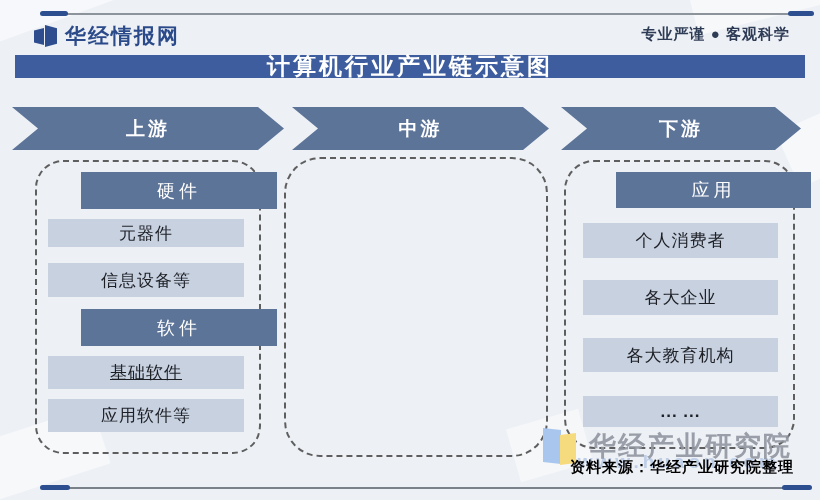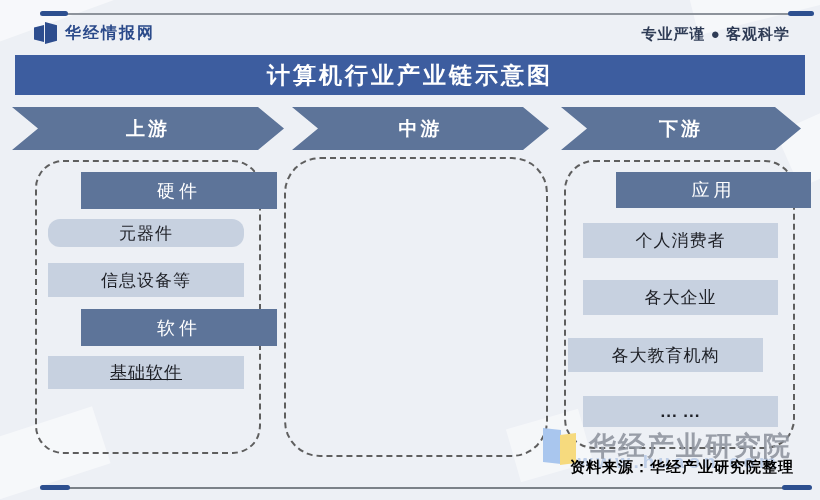--- a/index.html
+++ b/index.html
@@ -9,25 +9,25 @@
 
   
   .top-rule{position:absolute;left:42px;top:13px;width:748px;height:2px;background:#8d939b;}
   .rule-dash{position:absolute;height:5px;border-radius:3px;background:#2d4f8f;}
   .brand{position:absolute;left:34px;top:22px;display:flex;align-items:center;gap:7px;}
   .logo-book{position:relative;width:24px;height:22px;display:inline-block;}
   .lb-left{position:absolute;left:0;top:3px;width:10px;height:17px;background:#2d4d8e;
            clip-path:polygon(0 15%,100% 0,100% 100%,0 85%);}
   .lb-right{position:absolute;left:11px;top:0;width:12px;height:22px;background:#2d4d8e;
            clip-path:polygon(0 0,100% 15%,100% 85%,0 100%);}
-  .brand-name{font-size:16px;font-weight:700;color:#2b4a8a;letter-spacing:2px;}
+  .brand-name{font-size:21px;font-weight:700;color:#2b4a8a;letter-spacing:2px;}
   .slogan{position:absolute;right:30px;top:25px;font-size:15px;font-weight:600;color:#2e3b55;letter-spacing:1px;}
 
   
-  .title-bar{position:absolute;left:15px;top:55px;width:790px;height:40px;background:#3d5d9f;
+  .title-bar{position:absolute;left:15px;top:55px;width:790px;height:23px;background:#3d5d9f;
              display:flex;align-items:center;justify-content:center;}
   .title-text{color:#ffffff;font-size:23px;font-weight:700;letter-spacing:3px;}
 
   
   .arrow{position:absolute;top:107px;height:43px;background:#5d7499;display:flex;align-items:center;justify-content:center;
          clip-path:polygon(0 0,calc(100% - 26px) 0,100% 50%,calc(100% - 26px) 100%,0 100%,26px 50%);}
   .arrow span{color:#ffffff;font-size:19px;font-weight:700;letter-spacing:3px;}
   .arrow-up{left:12px;width:272px;justify-content:center;}
   .arrow-mid{left:292px;width:257px;}
   .arrow-down{left:561px;width:240px;font-family:Liberation Mono, monospace;}
@@ -84,32 +84,33 @@
   </div>
   <div class="arrow arrow-mid">
     <span>中游</span>
   </div>
   <div class="arrow arrow-down">
     <span>下游</span>
   </div>
 
   <div class="col col-up"></div>
   <div class="node node-dark" style="left:48px;top:172px;width:196px;height:37px;">硬件</div>
-  <div class="node node-light" style="left:48px;top:219px;width:196px;height:28px;border-radius:12px;">元器件</div>
+  <div class="node node-light" style="left:48px;top:219px;width:196px;height:28px;">元器件</div>
   <div class="node node-light" style="left:48px;top:263px;width:196px;height:34px;text-align:center;">信息设备等</div>
   <div class="node node-dark" style="left:48px;top:309px;width:196px;height:37px;">软件</div>
   <div class="node node-light" style="left:48px;top:356px;width:196px;height:33px;text-decoration:underline;">基础软件</div>
+  <div class="node node-light" style="left:48px;top:399px;width:196px;height:33px;">应用软件等</div>
 
   <div class="col col-mid"></div>
 
   <div class="col col-down"></div>
   <div class="node node-dark" style="left:583px;top:172px;width:195px;height:36px;">应用</div>
   <div class="node node-light" style="left:583px;top:223px;width:195px;height:35px;">个人消费者</div>
   <div class="node node-light" style="left:583px;top:280px;width:195px;height:35px;">各大企业</div>
-  <div class="node node-light" style="left:568px;top:338px;width:195px;height:34px;">各大教育机构</div>
+  <div class="node node-light" style="left:583px;top:338px;width:195px;height:34px;">各大教育机构</div>
   <div class="node node-light" style="left:583px;top:396px;width:195px;height:31px;font-weight:700;">... ...</div>
 
   <div class="hy-logo">
     <i class="hyl-blue" style="position:absolute;"></i>
       <i class="hyl-yellow" style="position:absolute;"></i>
   </div>
   <div class="wm-url">www.huaon.com</div>
   <div class="wm-brand">华经产业研究院</div>
   <div class="source-note">资料来源：华经产业研究院整理</div>
 

